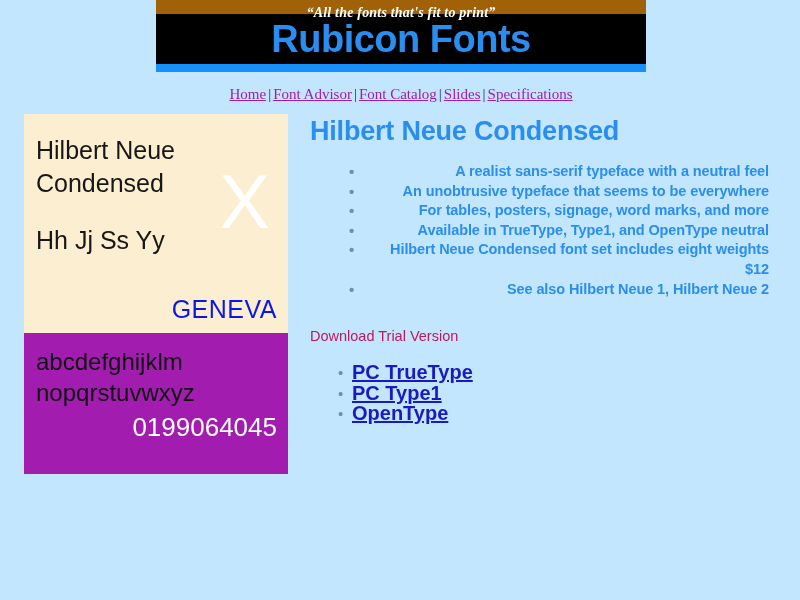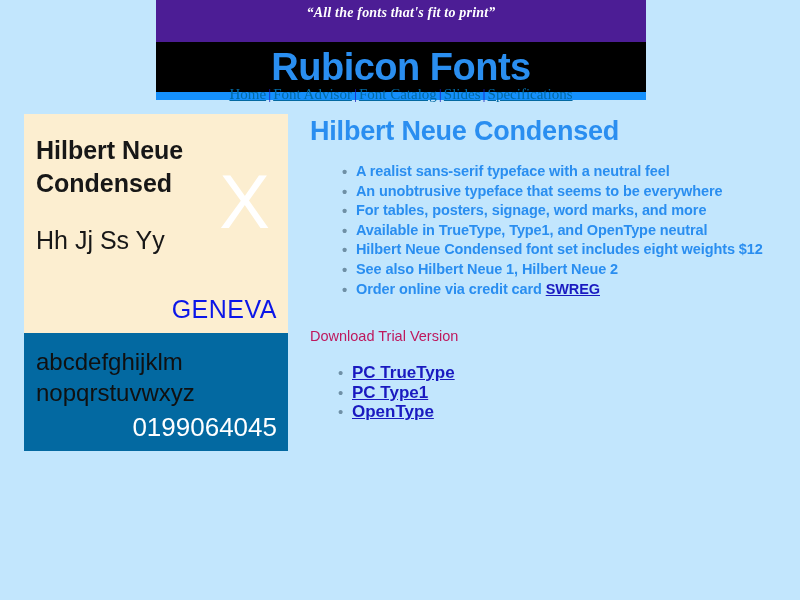--- a/index.html
+++ b/index.html
@@ -15,22 +15,22 @@
   }
 
   
   #masthead {
     position: absolute;
     left: 156px;
     top: 0;
     width: 490px;
   }
   #tagline-bar {
-    background: #4c1d95;
-    height: 42px;
+    background: #a16207;
+    height: 14px;
     text-align: center;
   }
   #tagline {
     font-family: "Liberation Serif", serif;
     font-style: italic;
     font-weight: bold;
     color: #ffffff;
     font-size: 14px;
     line-height: 26px;
     letter-spacing: 0.2px;
@@ -59,21 +59,21 @@
     left: 156px;
     top: 84px;
     width: 490px;
     text-align: center;
     font-family: "Liberation Serif", serif;
     font-size: 15px;
     color: #1a1ac0;
     line-height: 20px;
   }
   #nav a {
-    color: #0369a1;
+    color: #a21caf;
     text-decoration: underline;
   }
   .nav-sep { color: #1a1ac0; padding: 0 2px; }
 
   
   #specimen-card {
     position: absolute;
     left: 24px;
     top: 114px;
     width: 264px;
@@ -85,21 +85,21 @@
     position: relative;
     overflow: hidden;
   }
   #specimen-name {
     position: absolute;
     left: 12px;
     top: 20px;
     color: #171717;
     font-size: 25px;
     line-height: 33px;
-    font-weight: bold;
+    font-weight: normal;
     font-stretch: condensed;
     white-space: pre-line;
   }
   #specimen-pairs {
     position: absolute;
     left: 12px;
     top: 110px;
     color: #171717;
     font-size: 25px;
     line-height: 33px;
@@ -119,22 +119,22 @@
     position: absolute;
     right: 11px;
     bottom: 10px;
     color: #0b16e8;
     font-size: 25px;
     line-height: 28px;
     font-stretch: condensed;
     letter-spacing: 0.5px;
   }
   #specimen-lower {
-    background: #0369a1;
-    height: 118px;
+    background: #a21caf;
+    height: 141px;
     position: relative;
     overflow: hidden;
     padding-left: 12px;
   }
   #specimen-alphabet {
     position: absolute;
     left: 12px;
     top: 13px;
     color: #101010;
     font-size: 24px;
@@ -162,23 +162,24 @@
   #font-heading {
     color: #2a8ef0;
     font-size: 27px;
     font-weight: bold;
     font-stretch: condensed;
     line-height: 34px;
     margin: 0 0 14px 0;
     letter-spacing: -0.2px;
   }
   ul.feature-list {
-    margin: 4px;
+    margin: 11px;
     padding: 0 0 0 42px;
     list-style: none;
+    text-align: right;
   }
   ul.feature-list li {
     position: relative;
     color: #2a8ef0;
     font-size: 14.5px;
     font-weight: bold;
     font-stretch: condensed;
     line-height: 19.6px;
     letter-spacing: -0.1px;
   }
@@ -214,21 +215,21 @@
   ul.download-list li::before {
     content: "\2022";
     position: absolute;
     left: -14px;
     color: #6f90a6;
     font-size: 15px;
   }
   ul.download-list li a {
     color: #1a1ac0;
     text-decoration: underline;
-    font-size: 17px;
+    font-size: 20px;
     font-weight: bold;
     font-stretch: condensed;
   }
 </style>
 </head>
 <body>
 
 <div id="masthead">
   <div id="tagline-bar">
     <span id="tagline">“All the fonts that's fit to print”</span>
@@ -261,21 +262,20 @@
 <div id="content">
   <h1 id="font-heading">Hilbert Neue Condensed</h1>
 
   <ul class="feature-list">
     <li><span>A realist sans-serif typeface with a neutral feel</span></li>
     <li><span>An unobtrusive typeface that seems to be everywhere</span></li>
     <li><span>For tables, posters, signage, word marks, and more</span></li>
     <li><span>Available in TrueType, Type1, and OpenType neutral</span></li>
     <li><span>Hilbert Neue Condensed font set includes eight weights $12</span></li>
     <li><span>See also Hilbert Neue 1, Hilbert Neue 2</span></li>
-    <li><span>Order online via credit card </span><a href="#">SWREG</a></li>
   </ul>
 
   <div id="download-heading">Download Trial Version</div>
 
   <ul class="download-list">
     <li><a href="#">PC TrueType</a></li>
     <li><a href="#">PC Type1</a></li>
     <li><a href="#">OpenType</a></li>
   </ul>
 </div>

